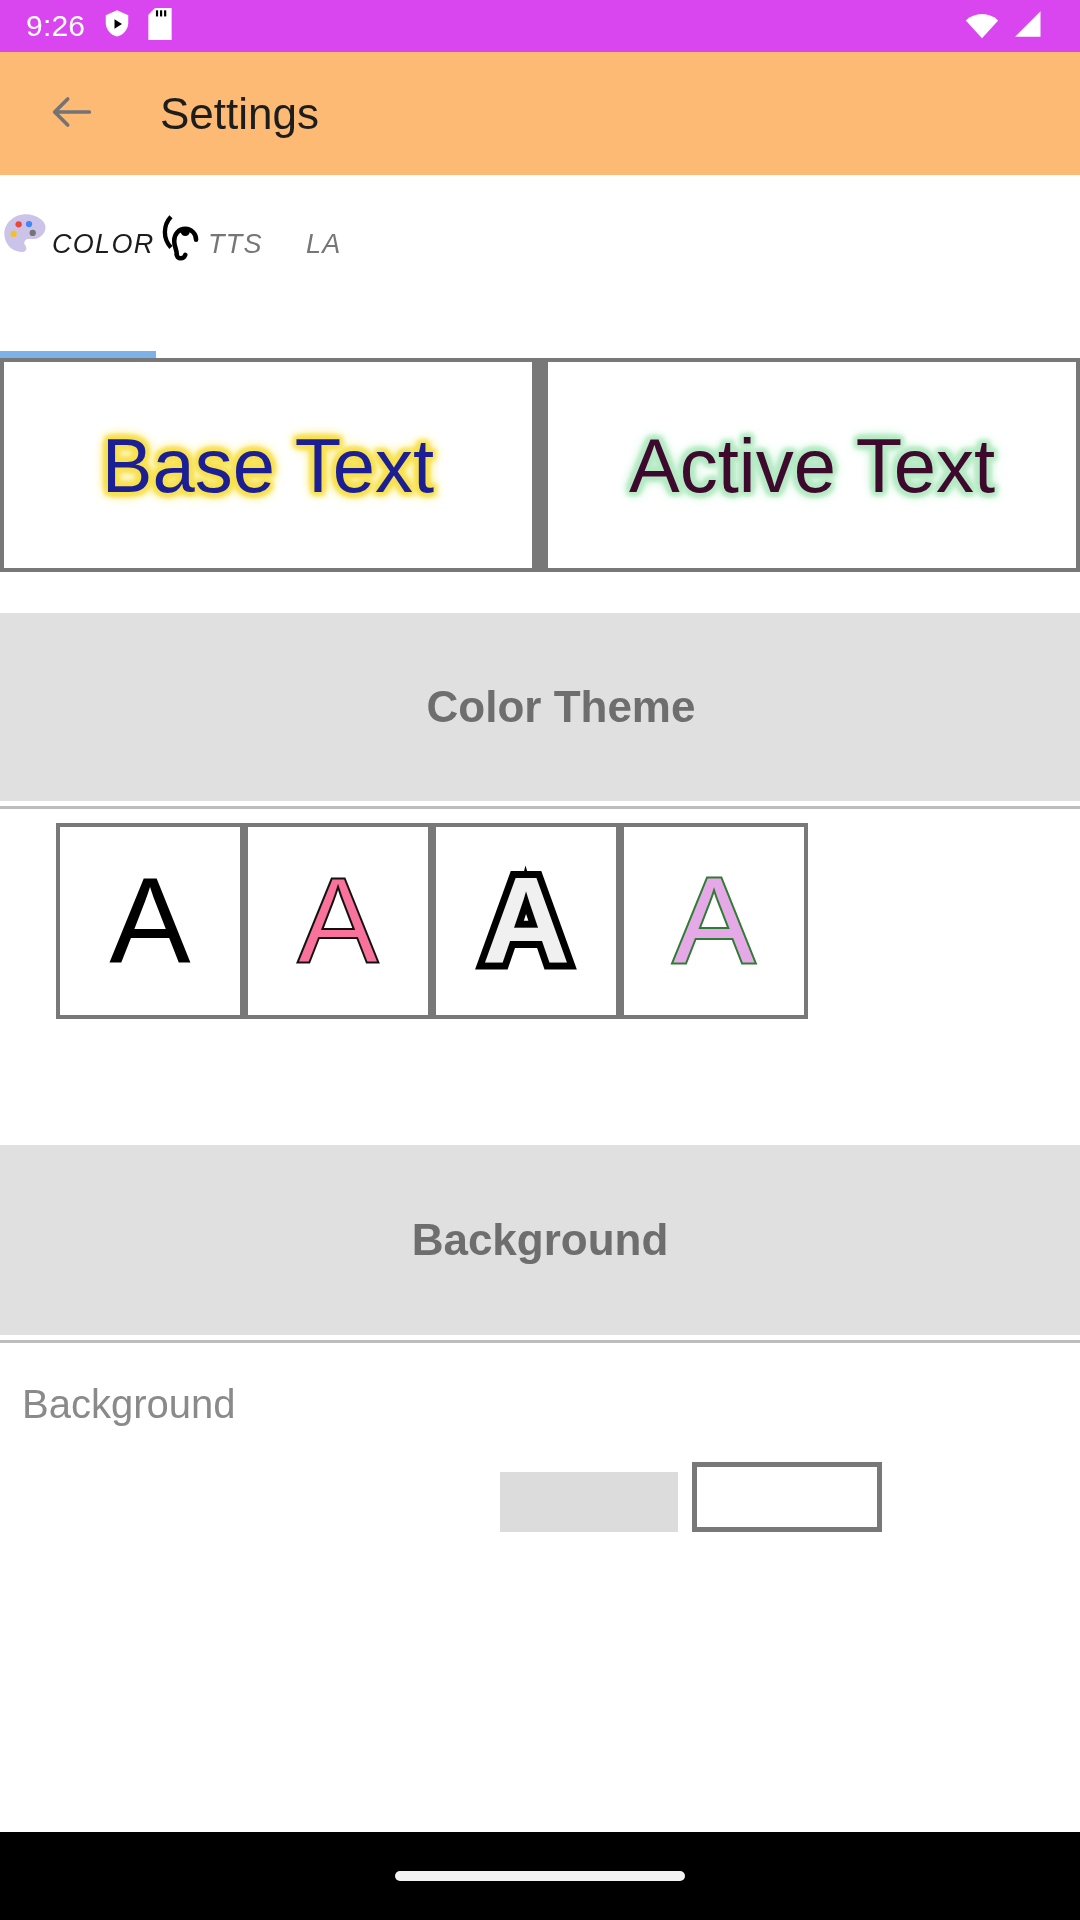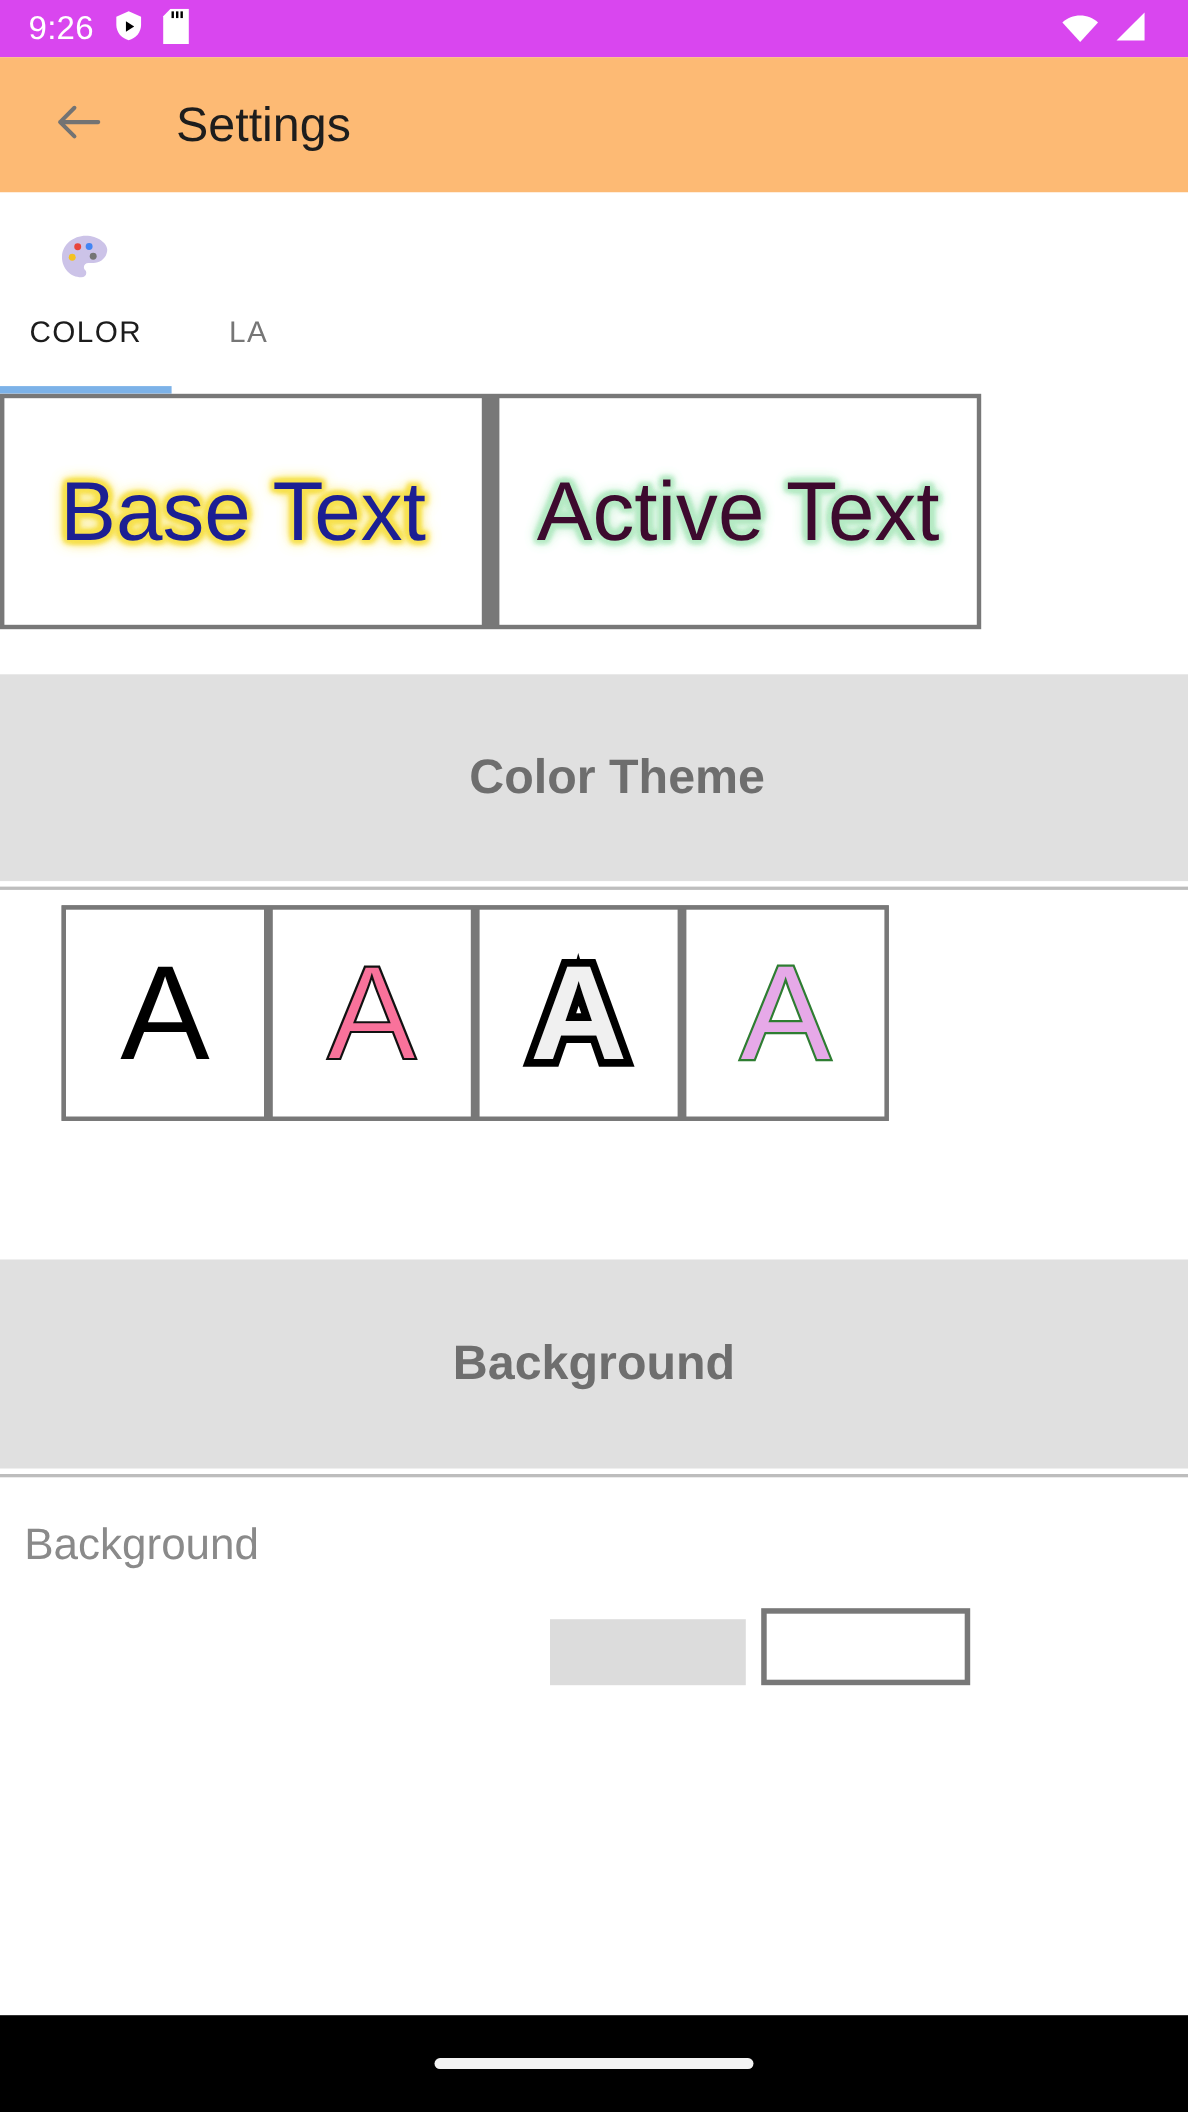--- a/index.html
+++ b/index.html
@@ -38,38 +38,38 @@
     font-family:"Liberation Sans", sans-serif; font-weight:400;
   }
 
   
   .tabbar {
     position:absolute; top:175px; left:0; width:1080px; height:183px;
     background:#fff; overflow:hidden;
   }
   .tabs-row { display:flex; align-items:flex-end; height:183px; }
   .tab {
-    flex:0 0 auto; display:flex; flex-direction:column;
-    align-items:center; justify-content:flex-start;
-    padding-top:32px; position:relative; height:183px;
+    flex:0 0 auto; display:flex; flex-direction:row;
+    align-items:flex-start; justify-content:flex-start;
+    padding-top:32px; position:relative; height:183px;font-style:italic;
   }
   .tab-icon { height:58px; display:flex; align-items:center; justify-content:center; }
   .tab-label {
     margin-top:22px; font-size:27px; letter-spacing:1.3px;
     color:#767676; font-family:"Liberation Sans", sans-serif;
   }
   .tab.active .tab-label { color:#1c1c1c; }
   .tab-indicator {
     position:absolute; bottom:0; left:0; height:7px;
     background:#7cb2e8; width:100%;
   }
 
   
   .preview-wrap {
-    position:absolute; top:358px; left:0; width:892px; height:214px;
+    position:absolute; top:358px; left:0; width:1080px; height:214px;
     background:#787878;
     display:flex; align-items:stretch;
   }
   .preview-box {
     background:#ffffff; flex:1 1 0; margin:4px 0;
     display:flex; align-items:center; justify-content:center;
     overflow:hidden;
   }
   .preview-box:first-child { margin-left:4px; margin-right:3px; }
   .preview-box:last-child  { margin-right:4px; margin-left:13px; }
@@ -213,20 +213,31 @@
             <circle cx="15.1" cy="10.6" r="1.45" fill="#757575"></circle>
           </svg>
         </span>
         <span class="tab-label">COLOR</span>
         <span class="tab-indicator"></span>
       </div>
 
 
 
 
+      <div class="tab" style="width:150px;">
+        <span class="tab-icon">
+          <svg width="52" height="52" viewBox="0 0 24 24">
+            <path fill="none" stroke="#000" stroke-width="2" d="M6.9 3.1C5.1 5 4.1 7.5 4.1 10.2c0 2.7 1 5.2 2.8 7.1"></path>
+            <path fill="none" stroke="#000" stroke-width="2.1" stroke-linecap="round" d="M9.6 20.6c0-2.6-1.2-3.6-1.2-6.3 0-3.2 2.2-5.6 5.1-5.6 2.8 0 5 2.2 5 5"></path>
+            <path fill="none" stroke="#000" stroke-width="2.1" stroke-linecap="round" d="M9.6 20.6c0 1 .8 1.7 1.8 1.7 1.2 0 1.8-.7 2.1-1.6"></path>
+            <circle cx="13.5" cy="9.9" r="2.1" fill="#000"></circle>
+          </svg>
+        </span>
+        <span class="tab-label">TTS</span>
+      </div>
 
       <div class="tab" style="width:140px;">
         <span class="tab-icon"></span>
         <span class="tab-label">LA</span>
       </div>
 
     </div>
   </div>
 
   <div class="preview-wrap">

